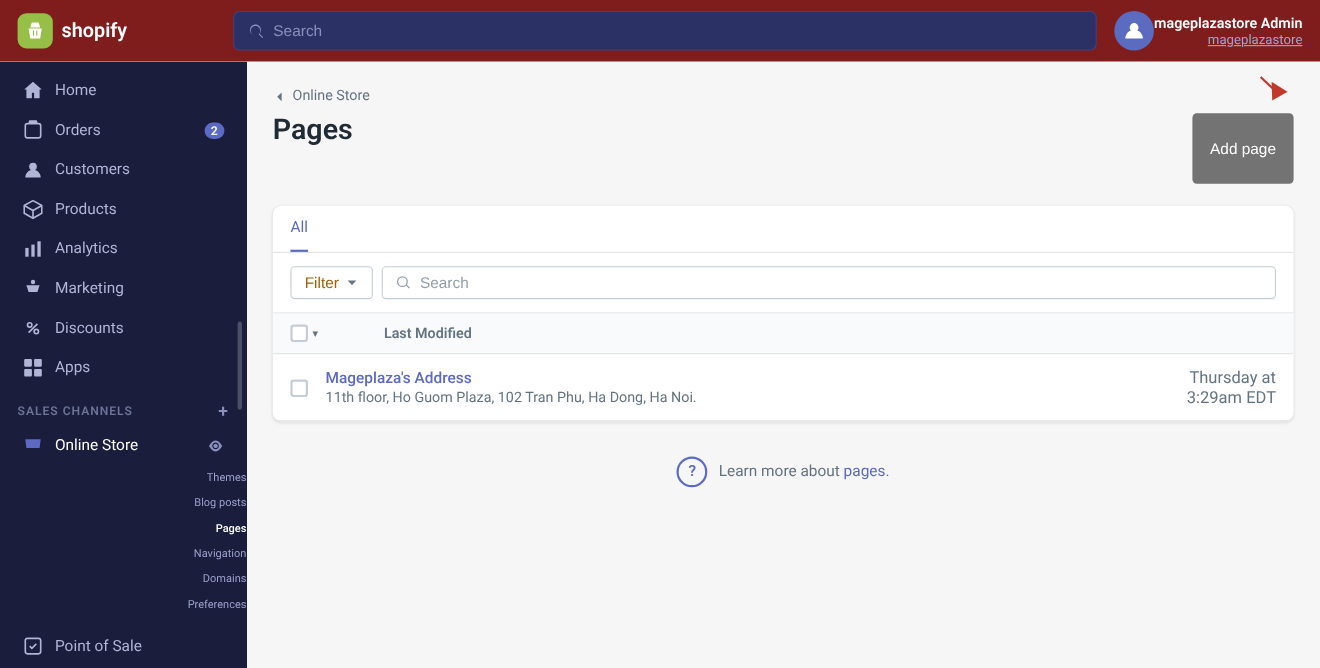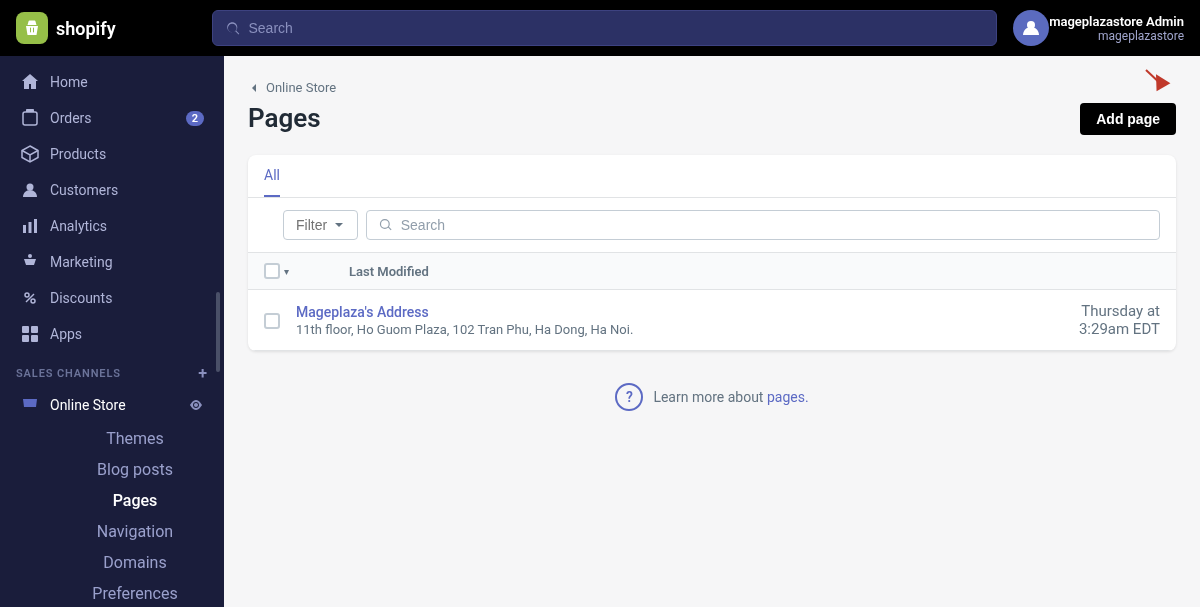--- a/index.html
+++ b/index.html
@@ -1,20 +1,20 @@
 <!DOCTYPE html>
 <html><head>
   <meta charset="utf-8">
   <style>
     * { box-sizing: border-box; margin: 0; padding: 0; }
     body { font-family: -apple-system, BlinkMacSystemFont, 'Segoe UI', Roboto, sans-serif; background: #f6f6f7; display: flex; flex-direction: column; height: 607px; overflow: hidden; }
 
     
     .header {
-      background: #000000;
+      background: #7f1d1d;
       height: 56px;
       display: flex;
       align-items: center;
       padding: 0 16px;
       flex-shrink: 0;
       gap: 16px;
       justify-content: center;
     }
     .header-logo {
       display: flex;
@@ -66,21 +66,21 @@
       border-radius: 50%;
       background: #5b6bbf;
       display: flex;
       align-items: center;
       justify-content: center;
       font-size: 16px;
       color: white;
     }
     .user-info { text-align: right; }
     .user-name { font-size: 13px; font-weight: 600; color: white; }
-    .user-store { font-size: 12px; color: #a0a5cc; }
+    .user-store { font-size: 12px; color: #a0a5cc; text-decoration: underline; }
 
     
     .layout {
       display: flex;
       flex: 1;
       overflow: hidden;
     }
 
     
     .sidebar {
@@ -148,25 +148,25 @@
     }
     .section-add {
       color: #8a90be;
       cursor: pointer;
       font-size: 16px;
     }
 
     .sub-nav-item {
       padding: 6px 0 6px 46px;
       color: #9aa0cc;
-      font-size: 16px;
-      cursor: pointer;
-      display: flex;
-      align-items: center;
-      justify-content: center;
+      font-size: 10px;
+      cursor: pointer;
+      display: flex;
+      align-items: center;
+      justify-content: flex-end;
     }
     .sub-nav-item.active { color: white; font-weight: 500; }
 
     .online-store-header {
       display: flex;
       align-items: center;
       gap: 10px;
       padding: 8px 16px;
       color: white;
       font-size: 14px;
@@ -202,27 +202,27 @@
       align-items: flex-start;
       justify-content: space-between;
       margin-bottom: 20px;
     }
     .page-title {
       font-size: 26px;
       font-weight: 600;
       color: #212b36;
     }
     .add-page-btn {
-      background: #000000;
+      background: #737373;
       color: white;
       border: none;
       border-radius: 4px;
-      padding: 8px 16px;
-      font-size: 14px;
-      font-weight: 700;
+      padding: 24px 16px;
+      font-size: 14px;
+      font-weight: 400;
       cursor: pointer;
       position: relative;
     }
     .arrow-svg {
       position: absolute;
       top: -35px;
       right: 5px;
     }
 
     .card {
@@ -257,23 +257,22 @@
     }
     .filter-btn {
       display: flex;
       align-items: center;
       gap: 6px;
       border: 1px solid #c4cdd5;
       border-radius: 4px;
       padding: 6px 12px;
       background: white;
       font-size: 14px;
-      color: #737373;
-      cursor: pointer;
-      margin-left: 19px;
+      color: #a16207;
+      cursor: pointer;
     }
     .filter-search {
       flex: 1;
       display: flex;
       align-items: center;
       gap: 8px;
       border: 1px solid #c4cdd5;
       border-radius: 4px;
       padding: 6px 12px;
       background: white;
@@ -423,36 +422,36 @@
             <rect x="2" y="3" width="14" height="13" rx="2" fill="none" stroke="#b0b5d8" stroke-width="1.5"></rect>
             <path d="M5 3V2a4 4 0 0 1 8 0v1"></path>
           </svg>
       </span>
       <span>Orders</span>
       <span class="nav-badge">2</span>
     </div>
 
     <div class="nav-item">
       <span class="nav-icon">
+        <svg width="18" height="18" viewBox="0 0 18 18" fill="#b0b5d8">
+            <circle cx="9" cy="6" r="3.5"></circle>
+            <path d="M2 16c0-3.9 3.1-7 7-7s7 3.1 7 7"></path>
+          </svg>
+      </span>
+      <span>Customers</span>
+    </div>
+
+    <div class="nav-item">
+      <span class="nav-icon">
         <svg width="18" height="18" viewBox="0 0 18 18" fill="none" stroke="#b0b5d8" stroke-width="1.5">
             <path d="M9 1l8 4.5v7L9 17 1 12.5v-7z"></path>
             <path d="M1 5.5l8 4.5 8-4.5M9 10v7"></path>
           </svg>
       </span>
       <span>Products</span>
-    </div>
-
-    <div class="nav-item">
-      <span class="nav-icon">
-        <svg width="18" height="18" viewBox="0 0 18 18" fill="#b0b5d8">
-            <circle cx="9" cy="6" r="3.5"></circle>
-            <path d="M2 16c0-3.9 3.1-7 7-7s7 3.1 7 7"></path>
-          </svg>
-      </span>
-      <span>Customers</span>
     </div>
 
     <div class="nav-item">
       <span class="nav-icon">
         <svg width="18" height="18" viewBox="0 0 18 18" fill="#b0b5d8">
             <rect x="2" y="8" width="3" height="8"></rect>
             <rect x="7.5" y="5" width="3" height="11"></rect>
             <rect x="13" y="2" width="3" height="14"></rect>
           </svg>
       </span>

